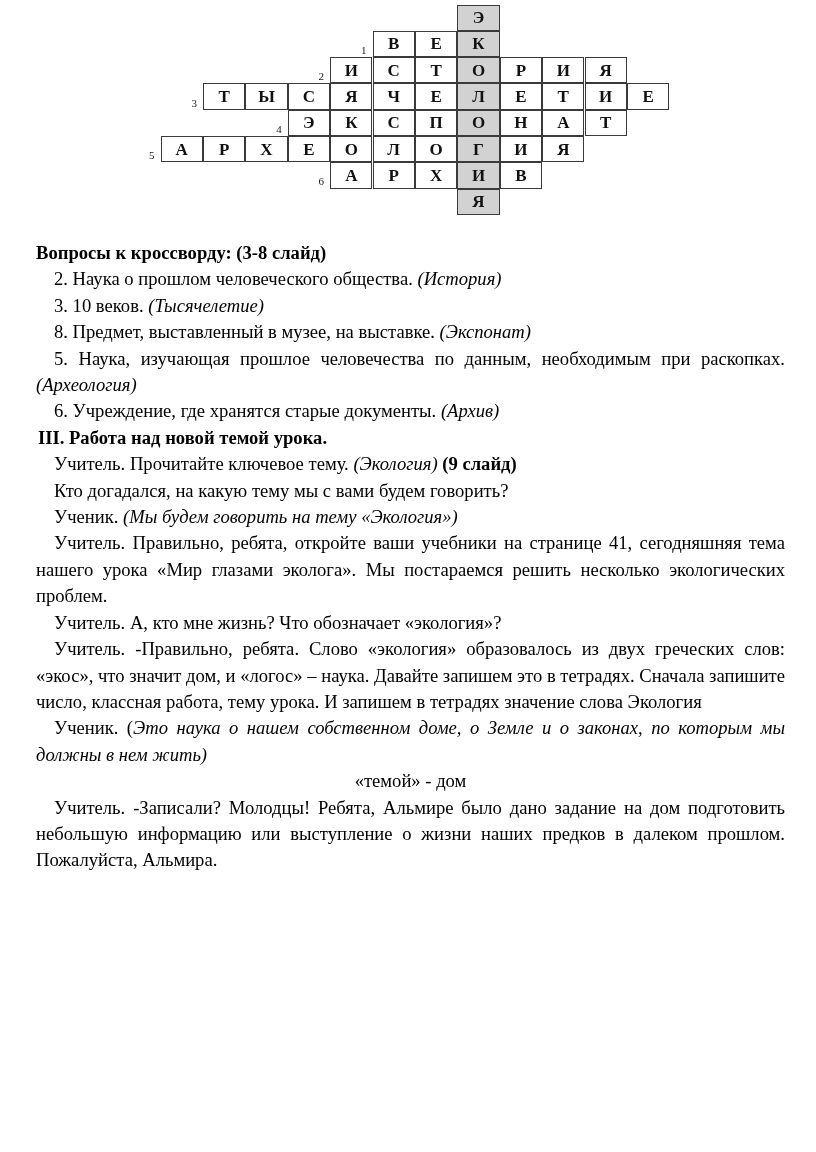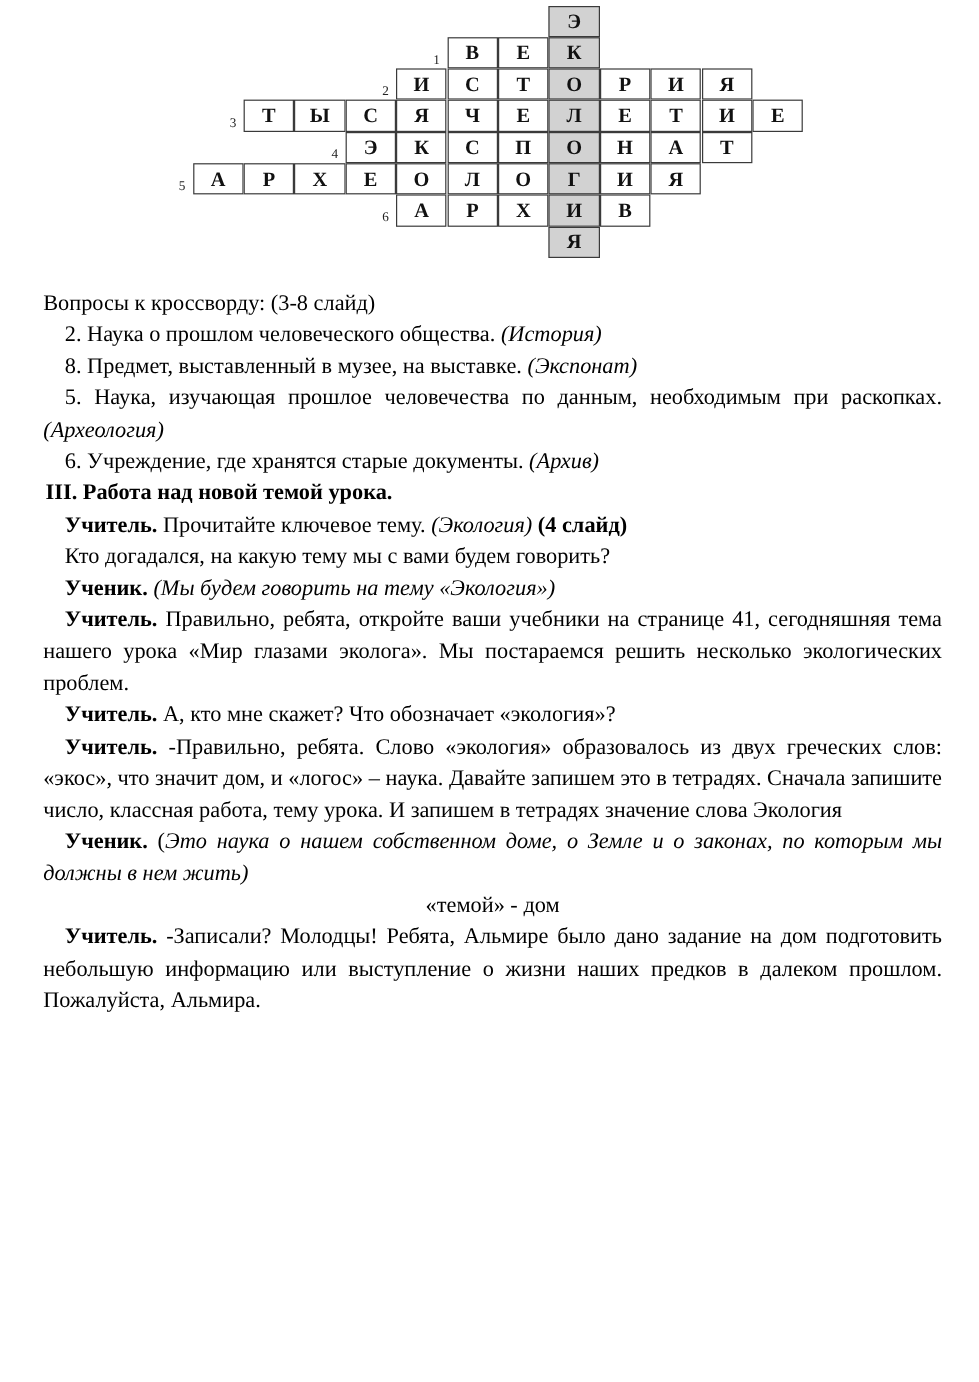--- a/index.html
+++ b/index.html
@@ -59,23 +59,23 @@
   }
   .p {
     margin: 0;
     font-size: 18.6px;
     line-height: 26.4px;
     text-align: justify;
     text-justify: inter-word;
   }
   .p.ind { text-indent: 18px; }
   .p.center { text-align: center; text-indent: 0; }
-  .p.heading { font-weight: normal; text-indent: 0; }
+  .p.heading { font-weight: bold; text-indent: 0; }
   .p.heading-ind { font-weight: bold; text-indent: 2px; }
-  b.spk { font-weight: bold; margin-top: 24px; }
+  b.spk { font-weight: normal; margin-top: 24px; }
   i.ans { font-style: italic; }
   .nb { font-weight: bold; font-style: normal; }
 </style>
 </head>
 <body>
 
 <div id="crossword-figure">
     <div class="xw-cell shaded" style="left: 457.3px; top: 4.5px; width: 42.4px; height: 26.3px;">Э</div>
     <div class="xw-num" style="left: 350.5px; top: 44.95px; width: 16px;">1</div>
     <div class="xw-cell" style="left: 372.5px; top: 30.8px; width: 42.4px; height: 26.3px;">В</div>
@@ -129,33 +129,34 @@
     <div class="xw-cell" style="left: 499.7px; top: 162.3px; width: 42.4px; height: 26.3px;">В</div>
     <div class="xw-cell shaded" style="left: 457.3px; top: 188.6px; width: 42.4px; height: 26.3px;">Я</div>
   </div>
 
 <div id="doc-body">
 
   <p class="p heading">Вопросы к кроссворду: (3-8 слайд)</p>
 
   <div>
       <p class="p ind"><span>2. Наука о прошлом человеческого общества. </span><i class="ans">(История)</i></p>
+      <p class="p ind"><span>3. 10 веков. </span><i class="ans">(Тысячелетие)</i></p>
       <p class="p ind"><span>8. Предмет, выставленный в музее, на выставке. </span><i class="ans">(Экспонат)</i></p>
       <p class="p ind"><span>5. Наука, изучающая прошлое человечества по данным, необходимым при раскопках. </span><i class="ans">(Археология)</i></p>
       <p class="p ind"><span>6. Учреждение, где хранятся старые документы. </span><i class="ans">(Архив)</i></p>
     </div>
 
   <p class="p heading-ind">III. Работа над новой темой урока.</p>
 
   <div>
-      <p class="p ind"><b class="spk">Учитель.</b><span> Прочитайте ключевое тему. </span><i class="ans">(Экология)</i><span> </span><b class="nb">(4  слайд)</b></p>
+      <p class="p ind"><b class="spk">Учитель.</b><span> Прочитайте ключевое тему. </span><i class="ans">(Экология)</i><span> </span><b class="nb">(9  слайд)</b></p>
       <p class="p ind"><span>Кто догадался, на  какую тему мы с вами будем говорить?</span></p>
       <p class="p ind"><b class="spk">Ученик.</b><span> </span><i class="ans">(Мы будем говорить на тему «Экология»)</i></p>
       <p class="p ind"><b class="spk">Учитель.</b><span> Правильно, ребята, откройте ваши учебники на странице 41, сегодняшняя тема нашего урока «Мир глазами эколога». Мы постараемся решить несколько экологических проблем.</span></p>
-      <p class="p ind"><b class="spk">Учитель.</b><span> А, кто мне  скажет? Что обозначает «экология»?</span></p>
+      <p class="p ind"><b class="spk">Учитель.</b><span> А, кто мне  жизнь? Что обозначает «экология»?</span></p>
       <p class="p ind"><b class="spk">Учитель.</b><span> -Правильно, ребята.  Слово «экология» образовалось из двух греческих слов: «экос», что значит дом, и «логос» – наука. Давайте запишем это в тетрадях. Сначала запишите число, классная работа, тему урока. И запишем в тетрадях значение слова Экология</span></p>
       <p class="p ind"><b class="spk">Ученик.</b><span> (</span><i class="ans">Это наука о нашем собственном доме, о Земле и о законах, по которым мы должны в нем жить)</i></p>
     </div>
 
   <div>
       <p class="p center">«темой» - дом</p>
     </div>
 
   <div>
       <p class="p ind"><b class="spk">Учитель.</b><span> -Записали? Молодцы! Ребята, Альмире было дано задание на дом подготовить небольшую информацию или выступление о жизни наших предков в далеком прошлом. Пожалуйста, Альмира.</span></p>

